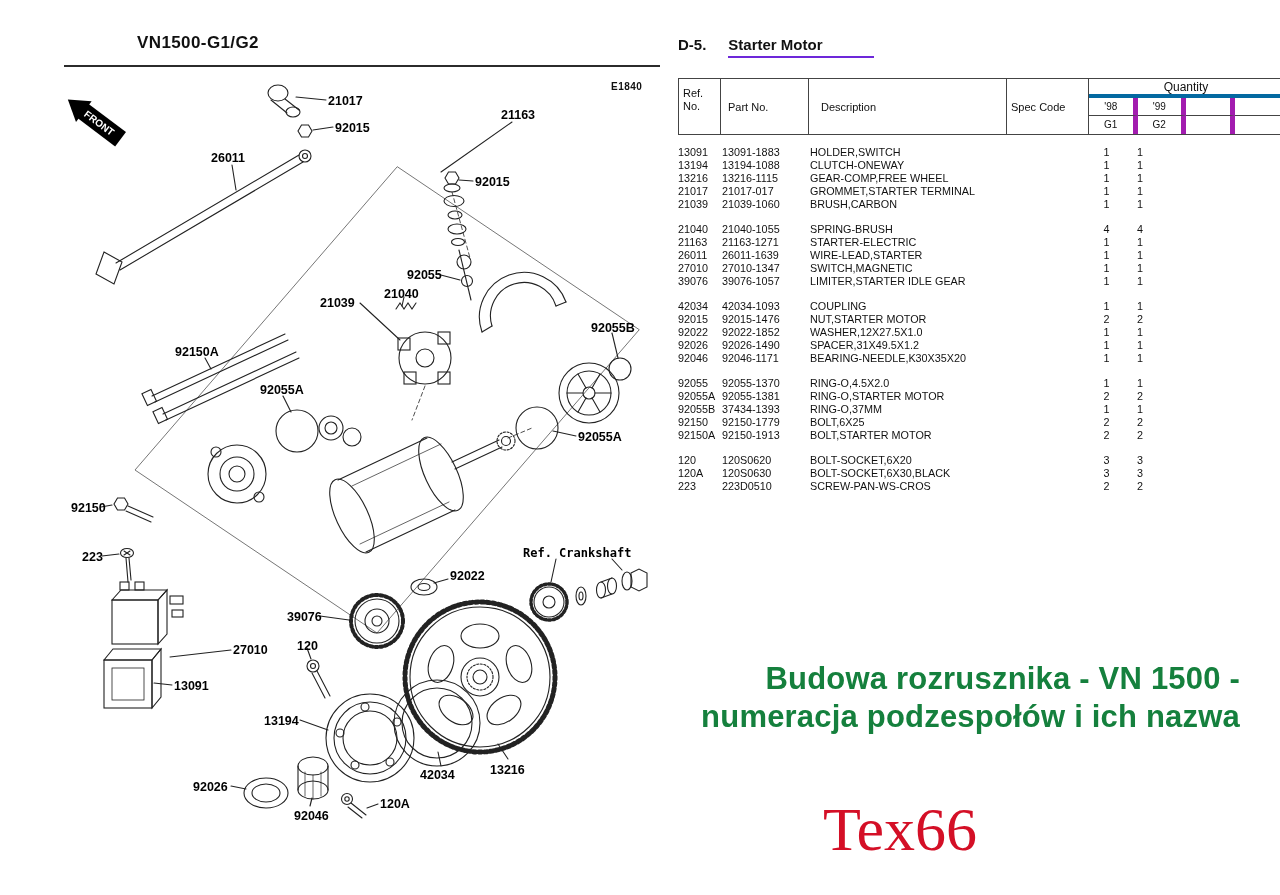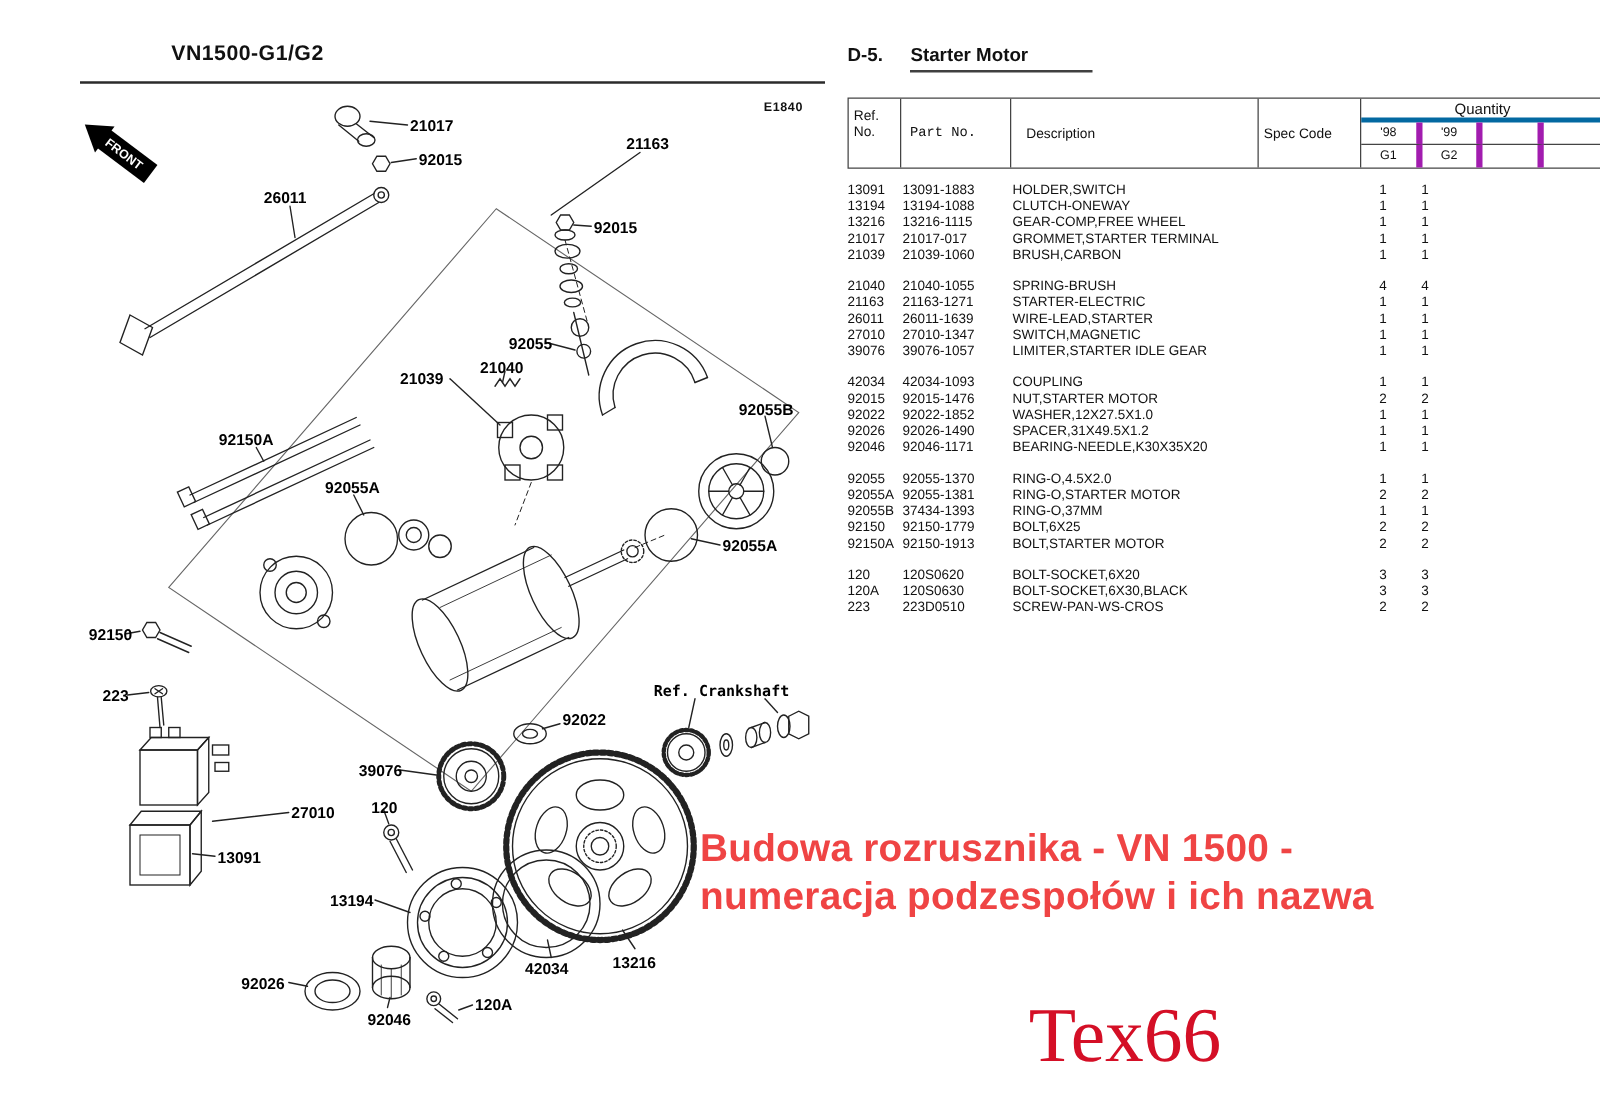--- a/index.html
+++ b/index.html
@@ -11,44 +11,44 @@
   .diagram-panel{position:absolute;left:0;top:0;width:670px;height:895px;}
   .diagram-title{position:absolute;left:137px;top:33px;font-size:17px;font-weight:bold;letter-spacing:.4px;}
   .title-rule{position:absolute;left:64px;top:65px;width:596px;height:2px;background:#2b2b2b;}
   .ecode{position:absolute;left:611px;top:81px;font-size:10px;font-weight:bold;letter-spacing:.5px;}
   .dsvg{position:absolute;left:0;top:0;}
   .dlabel{position:absolute;font-size:12.5px;font-weight:bold;color:#000;white-space:nowrap;}
   .dlabel.mono{font-family:"DejaVu Sans Mono",monospace;font-size:12px;}
   
   .tbl-title{position:absolute;left:678px;top:36px;font-size:15px;font-weight:bold;}
   .tbl-title .sec{display:inline-block;margin-right:22px;}
-  .tbl-title .main{display:inline-block;min-width:146px;border-bottom:2px solid #404040;padding-bottom:3px;}
+  .tbl-title .main{display:inline-block;min-width:146px;border-bottom:2px solid #6d28d9;padding-bottom:3px;}
   .tbl-header{
     position:absolute;left:678px;top:78px;width:606px;height:57px;
     border:1.3px solid #444;display:grid;box-sizing:border-box;
     grid-template-columns:42px 88px 198px 82px 1fr 1fr 1fr 1fr;
     grid-template-rows:19px 18px 1fr;font-size:11px;
   }
   .tbl-header div{box-sizing:border-box;}
   .h-ref{grid-column:1;grid-row:1/4;border-right:1px solid #444;padding:8px 0 0 4px;line-height:1.2;}
-  .h-part{grid-column:2;grid-row:1/4;border-right:1px solid #444;display:flex;align-items:center;padding-left:7px;font-family:Liberation Mono, monospace;}
+  .h-part{grid-column:2;grid-row:1/4;border-right:1px solid #444;display:flex;align-items:center;padding-left:7px;}
   .h-desc{grid-column:3;grid-row:1/4;border-right:1px solid #444;display:flex;align-items:center;padding-left:12px;}
   .h-spec{grid-column:4;grid-row:1/4;border-right:1px solid #444;display:flex;align-items:center;padding-left:4px;}
   .h-qty{grid-column:5/9;grid-row:1;border-bottom:4px solid #0369a1;display:flex;align-items:center;justify-content:center;font-size:12px;}
   .h-sub{text-align:center;font-size:10px;line-height:17px;border-right:5px solid #a21caf;border-bottom:1px solid #444;}
   .h-sub.row3{border-bottom:none;}
   .h-sub.last{border-right:none;}
   .tbl-body{position:absolute;left:678px;top:146px;width:546px;}
   .tgroup{margin-bottom:12px;}
   .trow{display:grid;grid-template-columns:44px 88px 198px 82px 33px 34px 33px 33px;height:13px;font-size:10.8px;line-height:13px;}
   .trow div{overflow:visible;white-space:nowrap;}
   .c-q{text-align:center;}
   
-  .caption{position:absolute;left:560px;top:660px;width:680px;text-align:left;
-    font-size:31px;font-weight:bold;line-height:38px;color:#ef4444;letter-spacing:.2px;}
+  .caption{position:absolute;left:560px;top:660px;width:680px;text-align:right;
+    font-size:31px;font-weight:bold;line-height:38px;color:#15803d;letter-spacing:.2px;}
   .watermark{position:absolute;left:560px;top:794px;width:680px;text-align:center;
     font-family:"Liberation Serif",serif;font-weight:normal;font-size:62px;}
 </style>
 </head>
 <body>
 
 <div class="diagram-panel">
   <div class="diagram-title">VN1500-G1/G2</div>
   <div class="title-rule"></div>
   <div class="ecode">E1840</div>

